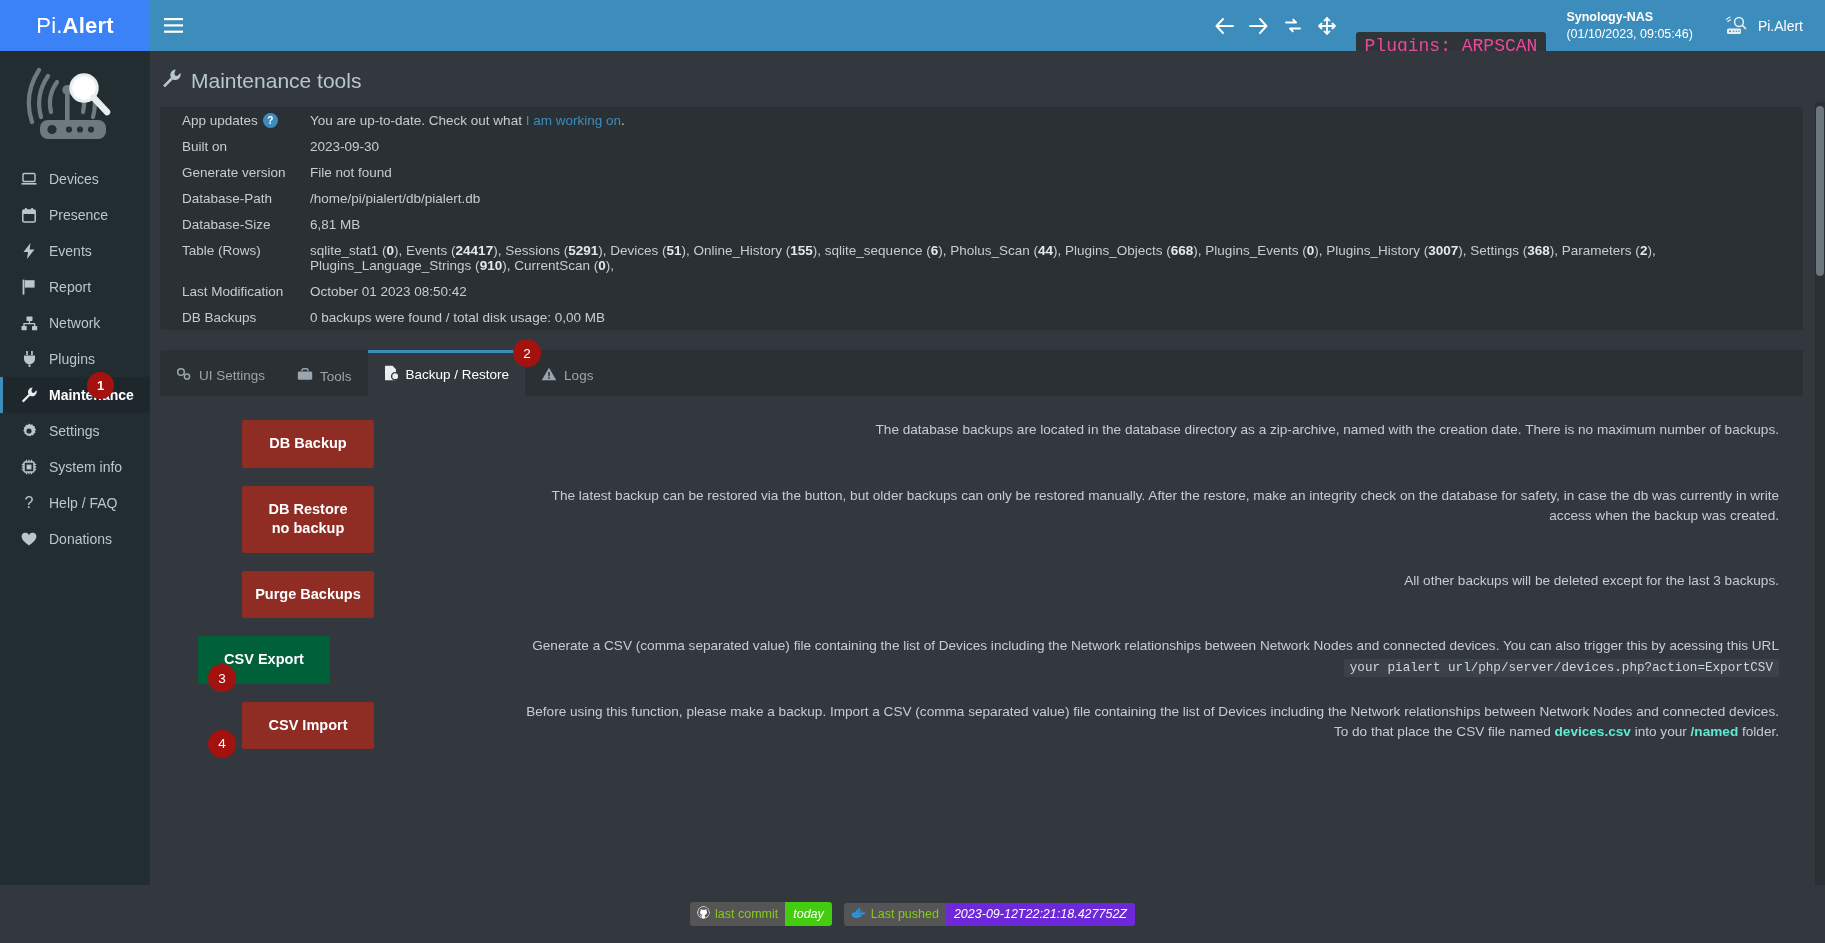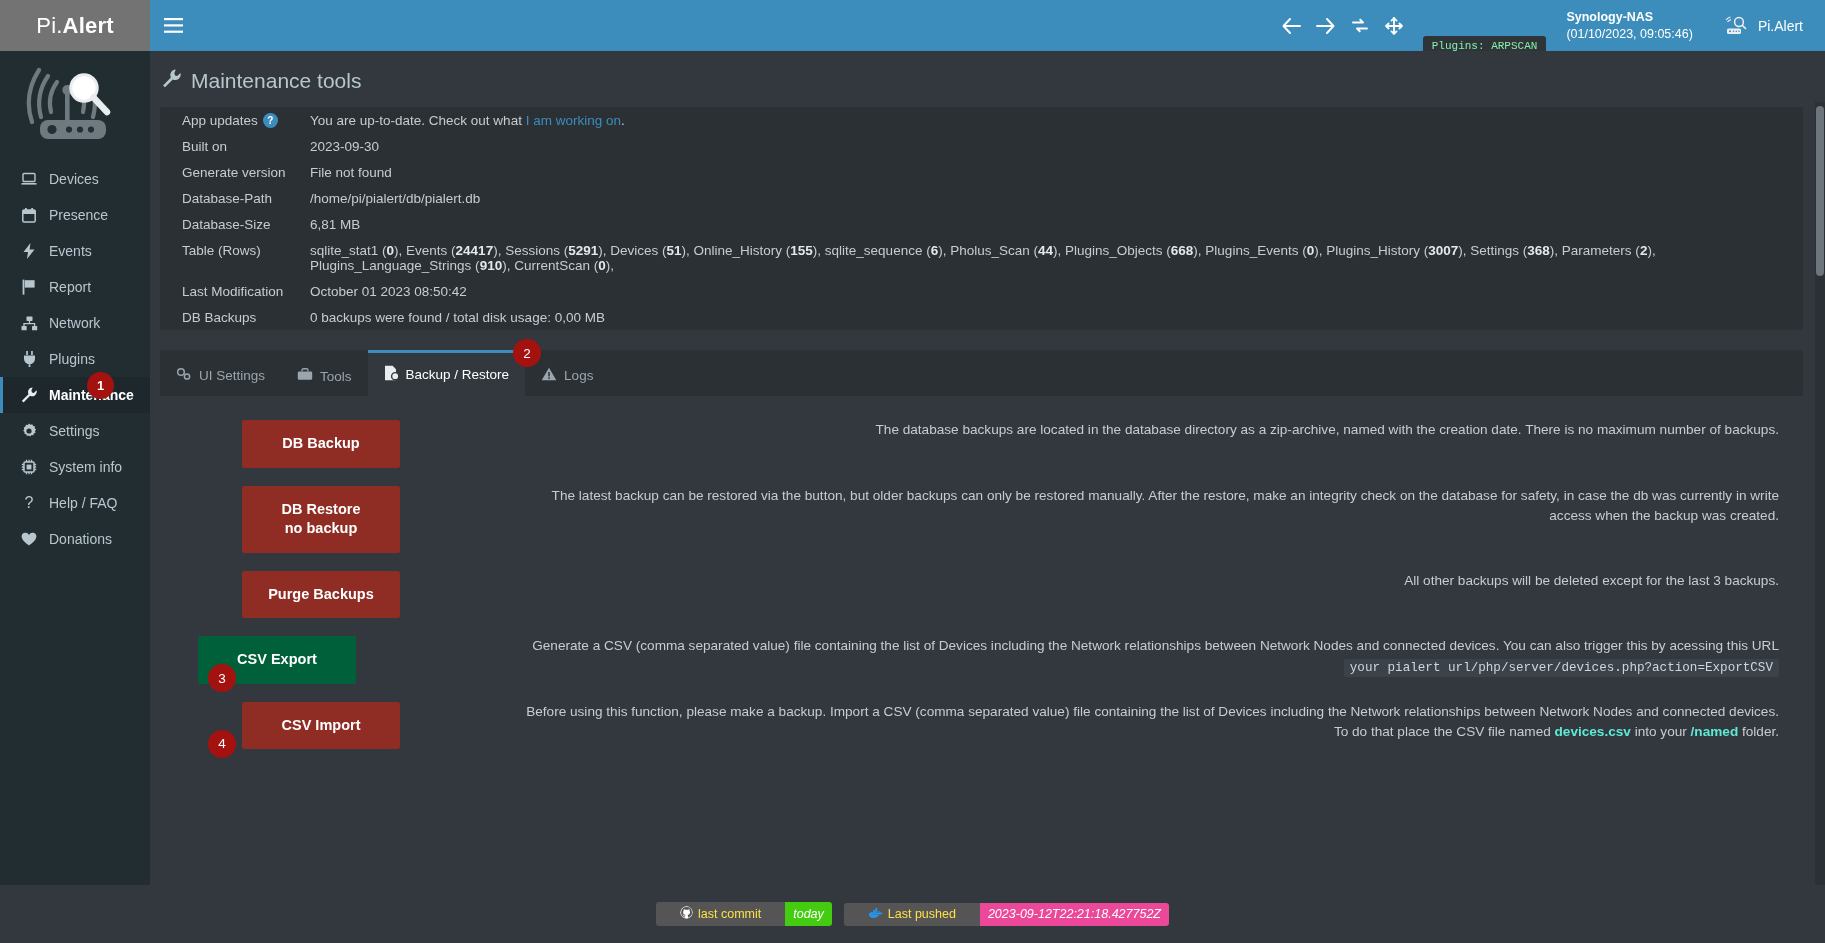--- a/index.html
+++ b/index.html
@@ -8,42 +8,42 @@
     width: 1825px; height: 943px;
     overflow: hidden;
     font-family: "Liberation Sans", sans-serif;
     background: #32383e;
   }
   #app { position: relative; width: 1825px; height: 943px; display: flex; flex-direction: column; }
 
   
   .topbar { height: 51px; display: flex; align-items: stretch; flex: 0 0 51px; }
   .brand {
-    width: 150px; background: #737373; color: #fff;
+    width: 150px; background: #3b82f6; color: #fff;
     display: flex; align-items: center; justify-content: center;
     font-size: 22px; letter-spacing: .2px;
   }
   .brand .thin { font-weight: 400; }
   .brand .bold { font-weight: 700; }
   .navbar {
     flex: 1; background: #3c8dbc; display: flex; align-items: center;
     padding: 0 22px 0 0; position: relative;
   }
   .hamburger {
     width: 46px; height: 51px; display: flex; align-items: center; justify-content: center;
     color: #fff; font-size: 19px; cursor: pointer;
   }
   .nav-right { margin-left: auto; display: flex; align-items: center; gap: 0; }
   .nav-icon {
     color: #fff; font-size: 19px; width: 34px; text-align: center; cursor: pointer;
     display: inline-flex; align-items: center; justify-content: center;
   }
   .plugin-chip {
-    background: #2f3439; color: #86efac; font-family: "Liberation Mono", monospace;
-    font-size: 11px; padding: 4px 9px; border-radius: 3px; margin-left: 12px; white-space: nowrap; margin-top: 40px;
+    background: #2f3439; color: #ec4899; font-family: "Liberation Mono", monospace;
+    font-size: 18px; padding: 4px 9px; border-radius: 3px; margin-left: 12px; white-space: nowrap; margin-top: 40px;
   }
   .host-info { color: #fff; font-size: 12.5px; line-height: 1.35; margin-left: 20px; text-align: left; }
   .host-info .host-name { font-weight: 700; }
   .host-info .host-time { font-weight: 400; }
   .user-box { display: flex; align-items: center; gap: 9px; margin-left: 30px; color:#fff; font-size: 14px; }
   .user-box svg { display:block; }
 
   
   .body-wrap { flex: 1; display: flex; min-height: 0; }
   .sidebar {
@@ -111,21 +111,21 @@
 
   .row { display: flex; align-items: flex-start; margin-bottom: 0; }
   .btn-cell { width: 360px; flex: 0 0 360px; position: relative; display:flex; align-items:flex-start; }
   .row-badge {
     position: absolute; left: 48px; top: 28px;
     width: 28px; height: 28px; border-radius: 50%;
     background: #a4120f; color: #fff; font-size: 13.5px;
     display: flex; align-items: center; justify-content: center; z-index: 7;
   }
   .btn {
-    width: 158px; margin-left: 82px;
+    width: 132px; margin-left: 82px;
     color: #fff; font-size: 14.5px; font-weight: 700; 
     border: none; border-radius: 2px; cursor: pointer;
     padding: 14px 6px; line-height: 1.35;
     font-family: "Liberation Sans", sans-serif;
   }
   .btn.red { background: #8f2c24; }
   .btn.green { background: #00603a; margin-left: 38px; }
   .desc { flex: 1; color: #c6ccd2; font-size: 13.6px; line-height: 1.5; padding-right: 24px; text-align: right; }
   .desc b { color: #5eead4; }
   code.inline {
@@ -133,25 +133,25 @@
     background: #3c4249; color: #cfd6dc; padding: 2px 6px; border-radius: 2px;
   }
 
   
   .footer {
     height: 58px; flex: 0 0 58px; background: #32383e;
     display: flex; align-items: center; justify-content: center; gap: 12px;
   }
   .badge-pill { display: inline-flex; align-items: stretch; border-radius: 3px; overflow: hidden; font-size: 12.5px; }
   .badge-pill .left {
-    background: #555; color: #fde047; padding: 4px 24px; display: inline-flex; align-items: center; gap: 5px;
+    background: #555; color: #84cc16; padding: 4px 7px; display: inline-flex; align-items: center; gap: 5px;
   }
   .badge-pill .right { padding: 4px 8px; display: inline-flex; align-items: center; color: #fff; font-weight: 400; font-style: italic; }
   .right.green { background: #44cc11; }
-  .right.blue { background: #ec4899; }
+  .right.blue { background: #6d28d9; }
 
   
   .scrollbar { position: absolute; right: 0; top: 51px; width: 10px; height: 892px; background: #2b3035; }
   .scroll-thumb { position: absolute; right: 1px; top: 4px; width: 8px; height: 170px; background: #6d767d; border-radius: 4px; }
 </style>
 </head>
 <body>
 
 <div id="app">
 

